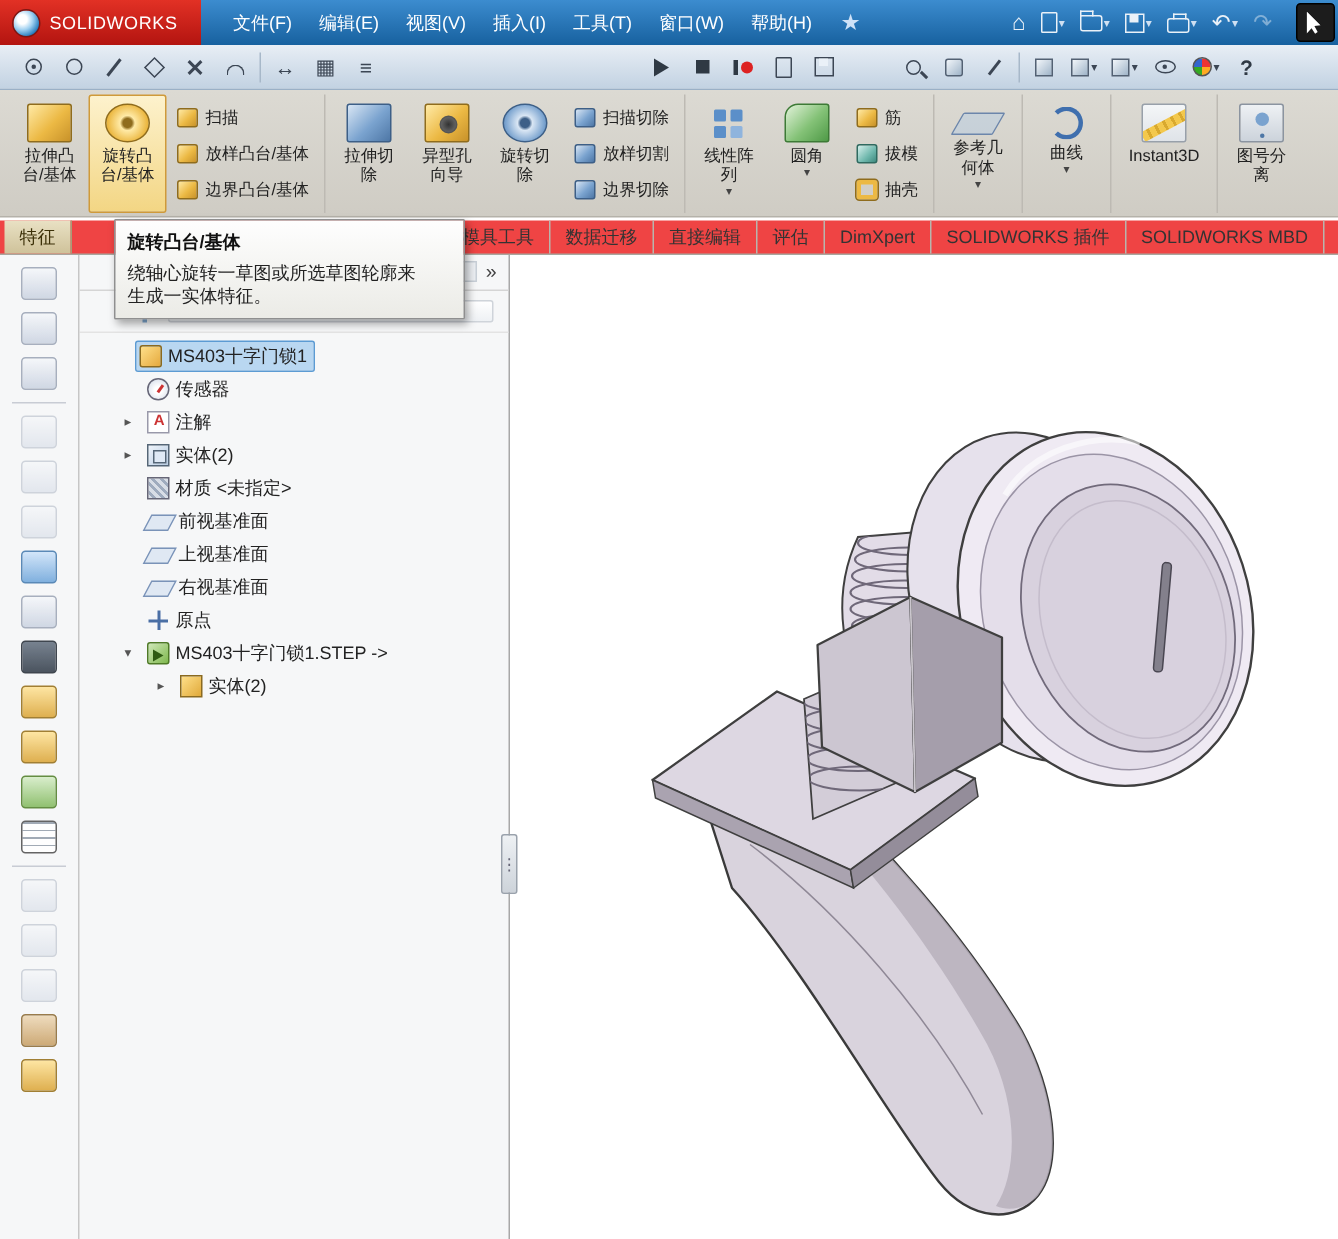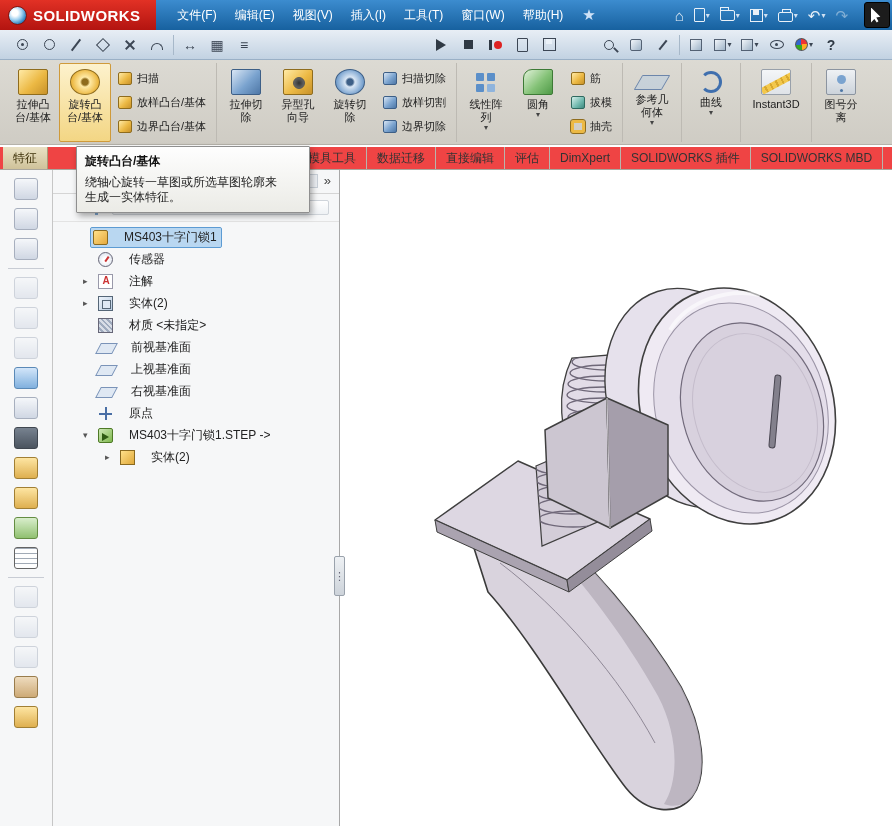--- a/index.html
+++ b/index.html
@@ -3,21 +3,21 @@
 <meta charset="utf-8">
 <style>
   *{box-sizing:border-box;margin:0;padding:0}
   html,body{width:892px;height:826px}
   body{font-family:"Liberation Sans","DejaVu Sans",sans-serif;font-size:12px;background:#fff;position:relative;overflow:hidden;color:#222}
 
   
   #titlebar{position:absolute;top:0;left:0;right:0;height:30px;background:linear-gradient(#3c8ccf,#17619f);display:flex;align-items:center;color:#fff;z-index:20}
   .logo{height:30px;background:linear-gradient(#e23125,#b31410);display:flex;align-items:center;padding:0 16px 0 8px;gap:6px}
   .logo-swirl{width:19px;height:19px;border-radius:50%;background:radial-gradient(circle at 35% 35%,#ffffff 20%,#9fd0f0 45%,#1a74b8 78%);border:1px solid #7e1612}
-  .logo-text{font-weight:bold;font-size:15px;letter-spacing:.4px}
+  .logo-text{font-weight:normal;font-size:12px;letter-spacing:.4px}
   .menus{display:flex;margin-left:12px}
   .menu{padding:12px 9px;line-height:30px;cursor:default}
   .pin-star{color:#cfe2f7;font-size:15px;margin:0 10px}
   .qat{display:flex;align-items:center;gap:6px;margin-left:auto;margin-right:42px}
   .qbtn{display:flex;align-items:center;height:24px;padding:0 2px}
   .qglyph{color:#eaf1f8;font-size:15px;line-height:15px}
   .qcaret{font-size:8px;color:#cfe0f2;margin-left:1px}
   .q-doc{width:11px;height:14px;border:1.5px solid #eaf1f8;border-radius:1px;background:transparent}
   .q-folder{width:15px;height:11px;border:1.5px solid #eaf1f8;border-radius:1px 2px 2px 2px;position:relative}
   .q-folder::before{content:"";position:absolute;left:-1px;top:-4px;width:7px;height:3px;border:1.5px solid #eaf1f8;border-bottom:none}
@@ -124,21 +124,21 @@
   .filterbar{flex:1;height:15px;background:linear-gradient(#ffffff,#eef1f4);border:1px solid #cfd4da;border-radius:2px}
   .tree{padding-top:4px}
   .trow{display:flex;align-items:center;height:22px;padding-left:30px;white-space:nowrap}
   .trow.root{padding-left:38px}
   .trow.indent2{padding-left:52px}
   .tw{width:13px;font-size:9px;color:#555;flex:none;text-align:left}
   .tw.exp::before{content:"▸"}
   .tw.open::before{content:"▾"}
   .hl{display:inline-flex;align-items:center;padding:1px 4px 1px 2px;border-radius:1px}
   .trow.sel .hl{background:#b9d7f1;outline:1px solid #5c9bd3}
-  .tl{margin-left:16px}
+  .tl{margin-left:4px}
   
   .ti{width:15px;height:15px;display:inline-block;flex:none;position:relative}
   .ti-part{background:linear-gradient(135deg,#ffe08a,#e5a93d);border:1px solid #8a6a20;border-radius:2px}
   .ti-folder{background:#ffd777;border:1px solid #a07818;border-radius:1px 2px 2px 2px;height:12px;margin-top:3px;position:relative}
   .ti-folder::before{content:"";position:absolute;left:0;top:-4px;width:7px;height:3px;background:#ffd777;border:1px solid #a07818;border-bottom:none}
   .ti-sensor{border-radius:50%;background:radial-gradient(circle at 50% 55%,#fff 25%,#cfd8e6);border:1px solid #667}
   .ti-sensor::after{content:"";position:absolute;left:7px;top:3px;width:1.5px;height:6px;background:#c33;transform:rotate(35deg)}
   .ti-ann{background:#fff;border:1px solid #99a}
   .ti-ann::after{content:"A";position:absolute;left:3.5px;top:0.5px;font-size:10px;font-weight:bold;color:#c33}
   .ti-bodies{background:linear-gradient(135deg,#eef4fb,#b9cce2);border:1px solid #567}

